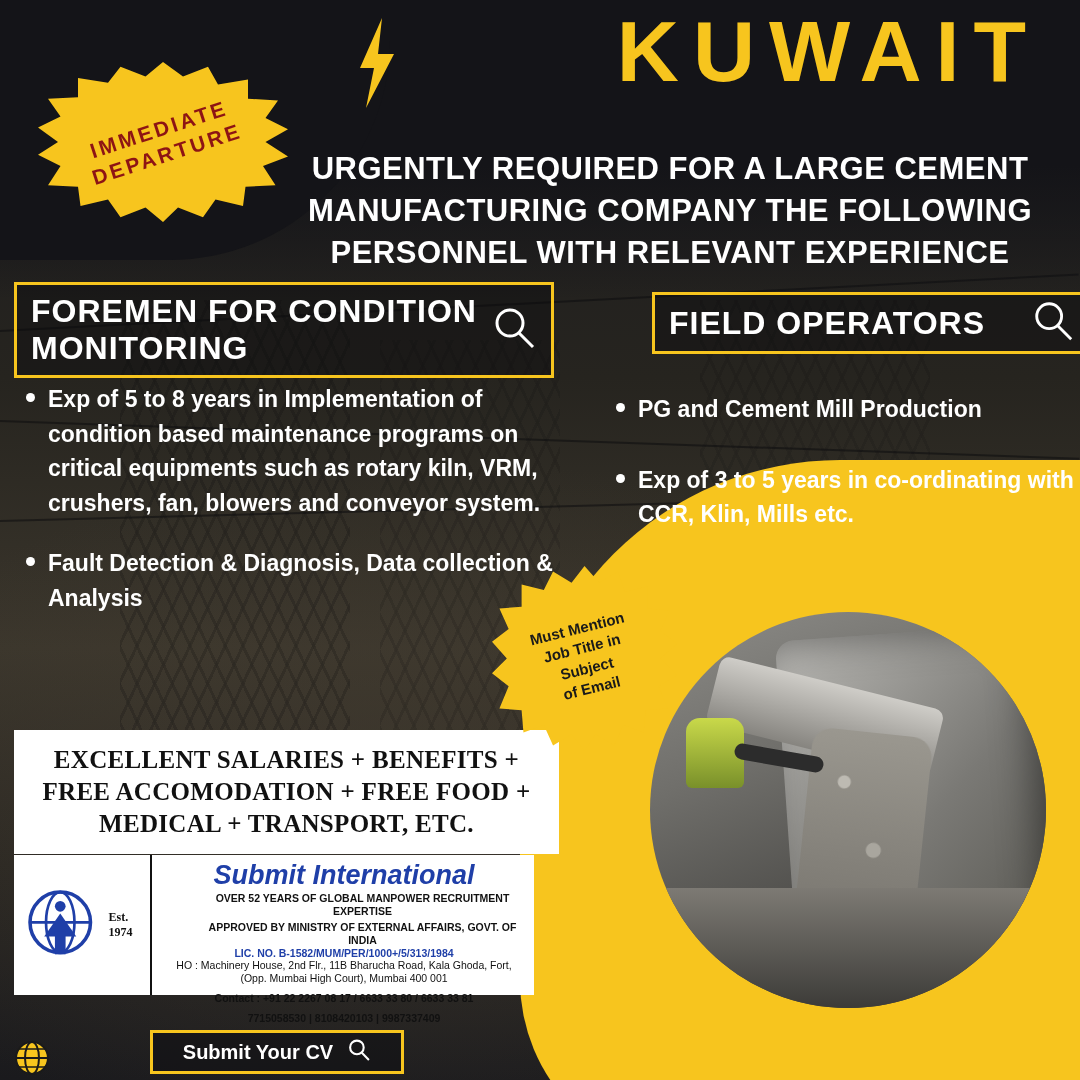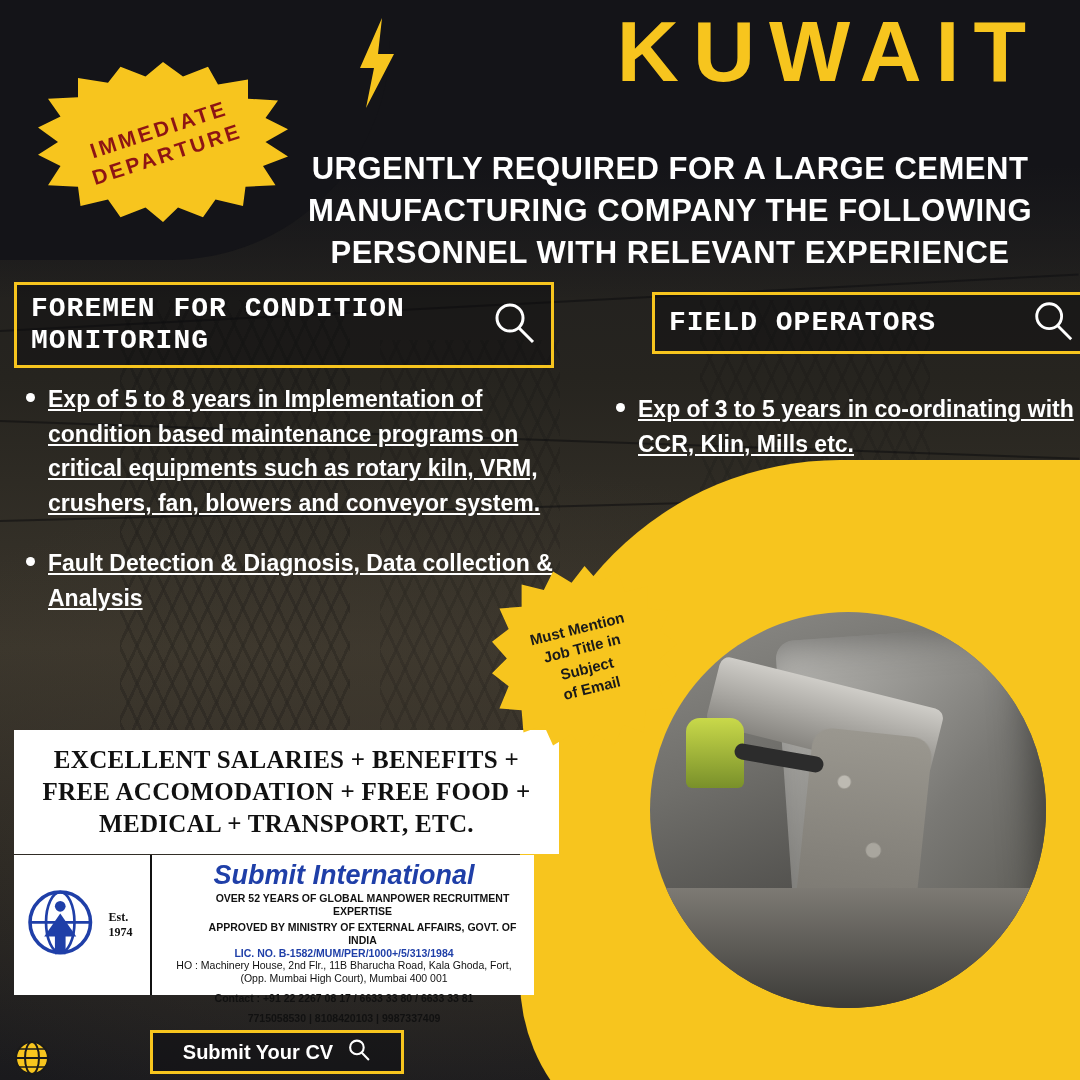--- a/index.html
+++ b/index.html
@@ -64,29 +64,29 @@
     position:absolute;left:270px;top:148px;width:800px;z-index:6;
     color:#ffffff;font-size:31px;font-weight:bold;line-height:1.35;text-align:center;
     letter-spacing:.5px;
   }
   
   .sechead{
     position:absolute;z-index:6;border:3px solid #f7c51e;background:rgba(10,10,12,.35);
     display:flex;align-items:center;justify-content:space-between;
     color:#fff;font-weight:bold;padding:8px 14px;box-sizing:border-box;
   }
-  .sechead .label{font-size:28px;letter-spacing:1px;line-height:1.15;font-family:Liberation Mono, monospace;}
+  .sechead .label{font-size:32px;letter-spacing:1px;line-height:1.15;}
   .sechead .mag{flex:0 0 auto;margin-left:10px;}
   #head-left{left:14px;top:282px;width:540px;min-height:86px;}
   #head-right{left:652px;top:292px;width:440px;height:62px;}
   
   ul.bul{margin:0;padding:0;list-style:none;position:absolute;z-index:6;color:#fff;}
   ul.bul li{
     position:relative;padding-left:30px;margin-bottom:26px;
-    font-size:23px;font-weight:bold;line-height:1.5;text-decoration:underline;
+    font-size:23px;font-weight:bold;line-height:1.5;
   }
   ul.bul li:before{
     content:"";position:absolute;left:8px;top:11px;width:9px;height:9px;border-radius:50%;
     background:#fff;
   }
   #list-left{left:18px;top:382px;width:545px;}
   #list-right{left:608px;top:392px;width:470px;}
   #list-right li{margin-bottom:36px;}
   
   .burst2{position:absolute;left:492px;top:566px;width:185px;height:185px;z-index:8;}
@@ -227,20 +227,21 @@
       </svg>
     </span>
   </div>
 
   <ul class="bul" id="list-left">
     <li>Exp of 5 to 8 years in Implementation of condition based maintenance programs on critical equipments such as rotary kiln, VRM, crushers, fan, blowers and conveyor system.</li>
     <li>Fault Detection &amp; Diagnosis, Data collection &amp; Analysis</li>
   </ul>
 
   <ul class="bul" id="list-right">
+    <li>PG and Cement Mill Production</li>
     <li>Exp of 3 to 5 years in co-ordinating with CCR, Klin, Mills etc.</li>
   </ul>
 
   <div class="burst2">
     <div class="star"></div>
     <div class="txt">
       <span>Must Mention</span>
       <span>Job Title in</span>
       <span>Subject</span>
       <span>of Email</span>

